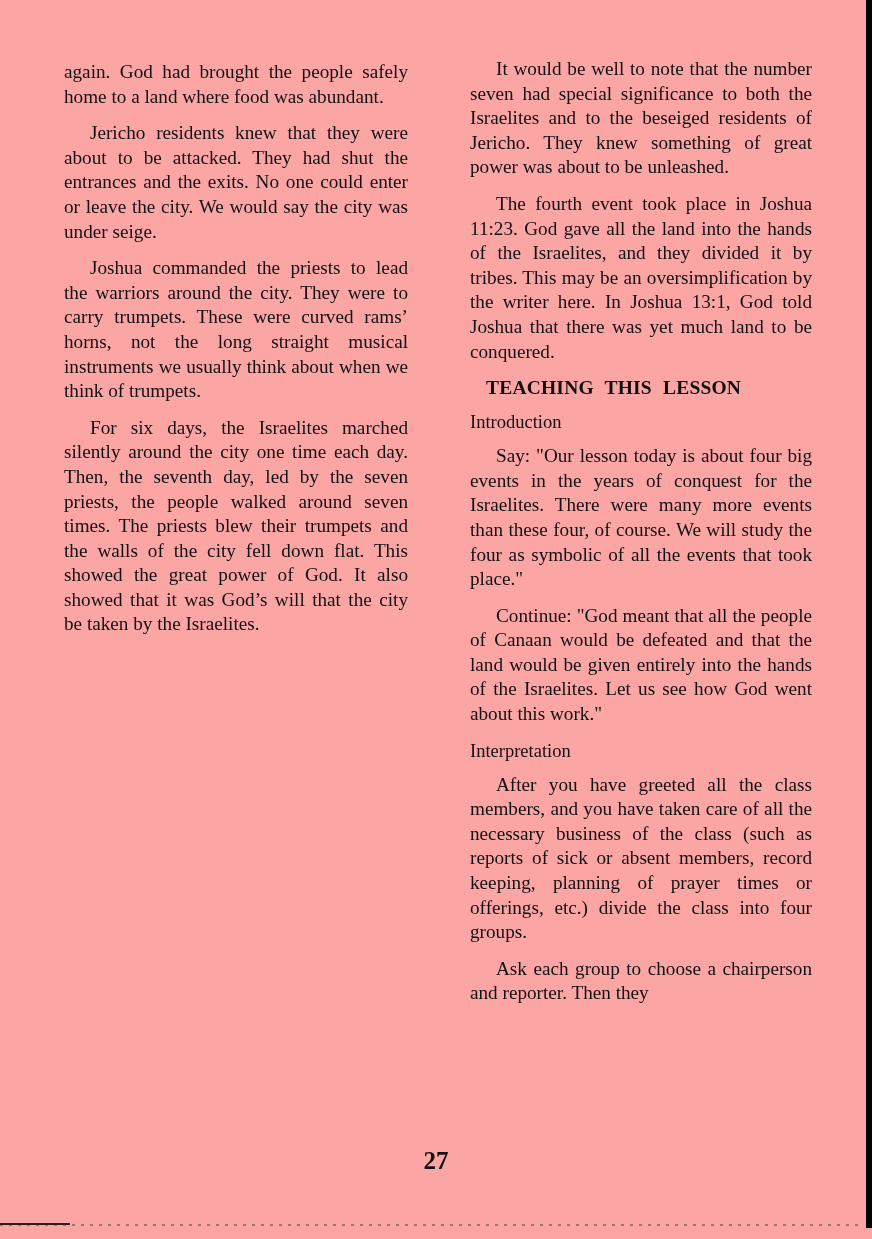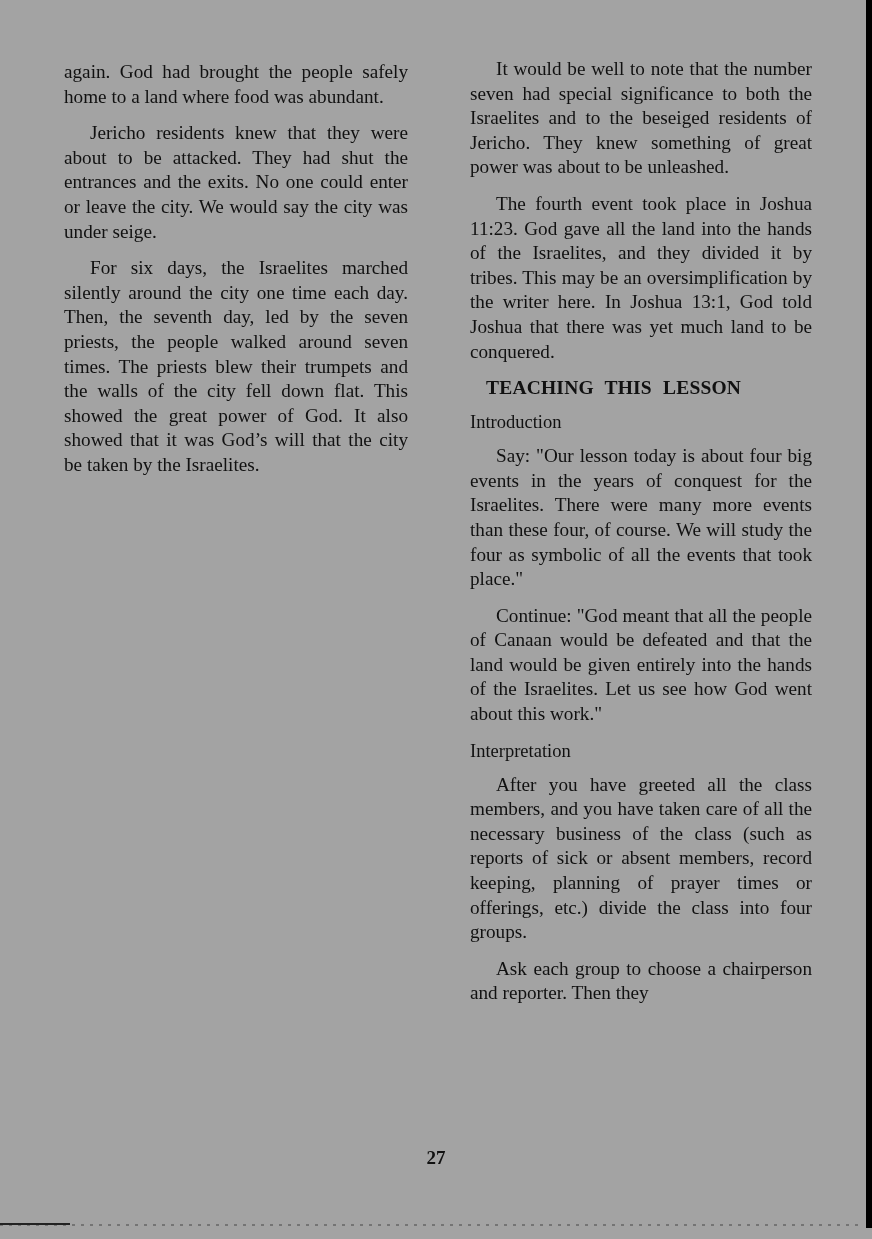--- a/index.html
+++ b/index.html
@@ -1,40 +1,40 @@
 <!DOCTYPE html>
 <html><head>
 <meta charset="utf-8">
 <style>
   html, body { margin: 0; padding: 0; background: #ffffff; }
   body {
     width: 872px; height: 1239px; position: relative; overflow: hidden;
     font-family: "Liberation Serif", "DejaVu Serif", serif;
     color: #111111;
   }
-  .page { position: absolute; inset: 0; background: #a3a3a3; }
+  .page { position: absolute; inset: 0; background: #fca5a5; }
   .col {
     position: absolute;
     font-size: 19.2px;
     line-height: 24.6px;
     text-align: justify;
     hyphens: none;
   }
   .col-left { left: 64px; top: 60px; width: 344px; }
   .col-right { left: 470px; top: 57px; width: 342px; }
   .col p { margin: 0 0 12px 0; text-indent: 26px; }
   .col p.noindent { text-indent: 0; }
   .col h2 {
     margin: 2px 0 10px 16px; font-size: 19.5px; font-weight: bold;
     letter-spacing: 0.2px; word-spacing: 6px; line-height: 24px;
   }
   .col h3 { margin: 0 0 10px 0; font-size: 18.5px; font-weight: normal; line-height: 24px; }
   .page-number {
     position: absolute; left: 0; width: 872px; top: 1147px;
-    text-align: center; font-size: 19px; font-weight: bold;
+    text-align: center; font-size: 25px; font-weight: bold;
   }
   .edge-right {
     position: absolute; right: 0; top: 0; width: 6px; height: 1228px; background: #000;
   }
   .edge-bottom {
     position: absolute; left: 0; right: 8px; top: 1224px; height: 2px;
     background: repeating-linear-gradient(90deg, #555 0 3px, transparent 3px 9px);
     opacity: 0.6;
   }
   .edge-bottom-left {
@@ -42,20 +42,21 @@
   }
 </style>
 </head>
 <body>
 
 <div class="page">
 
   <div class="col col-left">
     <p class="noindent">again. God had brought the people safely home to a land where food was abundant.</p>
     <p>Jericho residents knew that they were about to be attacked. They had shut the entrances and the exits. No one could enter or leave the city. We would say the city was under seige.</p>
+    <p>Joshua commanded the priests to lead the warriors around the city. They were to carry trumpets. These were curved rams’ horns, not the long straight musical instruments we usually think about when we think of trumpets.</p>
     <p>For six days, the Israelites marched silently around the city one time each day. Then, the seventh day, led by the seven priests, the people walked around seven times. The priests blew their trumpets and the walls of the city fell down flat. This showed the great power of God. It also showed that it was God’s will that the city be taken by the Israelites.</p>
   </div>
 
   <div class="col col-right">
     <p>It would be well to note that the number seven had special significance to both the Israelites and to the beseiged residents of Jericho. They knew something of great power was about to be unleashed.</p>
     <p>The fourth event took place in Joshua 11:23. God gave all the land into the hands of the Israelites, and they divided it by tribes. This may be an oversimplification by the writer here. In Joshua 13:1, God told Joshua that there was yet much land to be conquered.</p>
 
     <h2>TEACHING THIS LESSON</h2>
 
     <h3>Introduction</h3>

